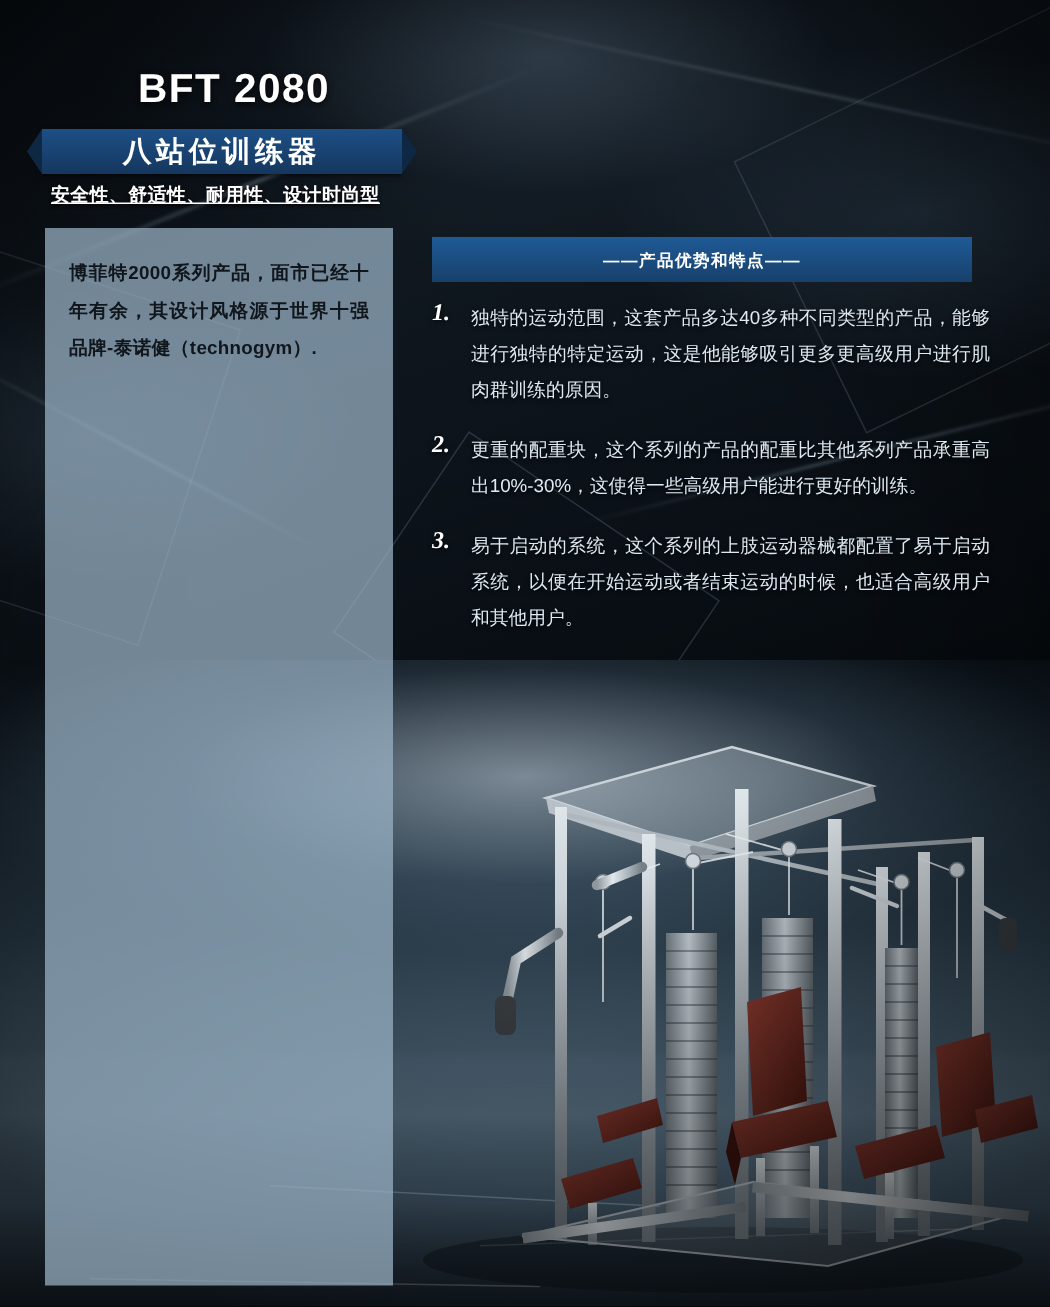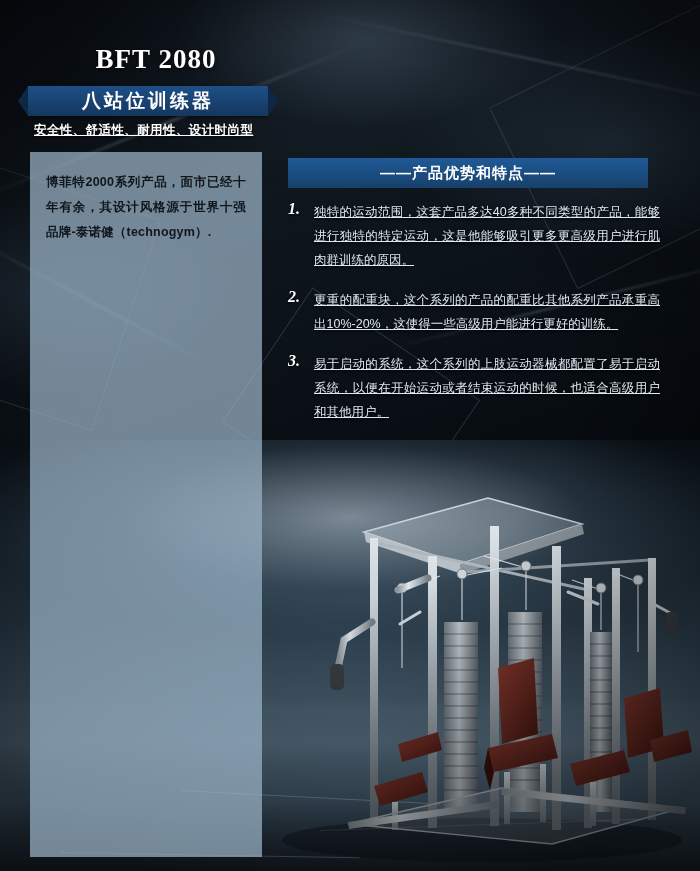--- a/index.html
+++ b/index.html
@@ -77,21 +77,21 @@
   }
 
   
   .model-title {
     position: absolute;
     left: 36px;
     top: 44px;
     width: 240px;
     text-align: center;
     color: #ffffff;
-    font-family: Liberation Serif, serif;
+    font-family: Liberation Sans, sans-serif;
     font-weight: bold;
     font-size: 27px;
     letter-spacing: 1px;
     text-shadow: 0 1px 4px rgba(0,0,0,0.8);
   }
   .ribbon {
     position: absolute;
     left: 28px;
     top: 86px;
     width: 240px;
@@ -159,21 +159,21 @@
 
   
   .feat-header {
     position: absolute;
     left: 288px;
     top: 158px;
     width: 360px;
     height: 30px;
     background: linear-gradient(180deg, #1f5a96 0%, #17406b 100%);
     color: #ffffff;
-    font-size: 15px;
+    font-size: 11px;
     font-weight: bold;
     letter-spacing: 1px;
     display: flex;
     align-items: center;
     justify-content: center;
   }
   .feat-list {
     position: absolute;
     left: 288px;
     top: 200px;
@@ -194,21 +194,20 @@
     font-weight: bold;
     font-size: 16px;
     text-shadow: 0 1px 3px rgba(0,0,0,0.8);
   }
   .feat-text {
     color: #dfe9f2;
     font-size: 12.5px;
     line-height: 24px;
     text-align: justify;
     text-shadow: 0 1px 3px rgba(0,0,0,0.85);
-    text-decoration: underline;
   }
 </style>
 </head>
 <body>
 
 <div class="page">
 
   <div class="bg-top"></div>
   <div class="bg-streak" style="left:-40px; top:120px; width:420px; height:3px; transform:rotate(-22deg);"></div>
   <div class="bg-streak" style="left:300px; top:60px; width:480px; height:2px; transform:rotate(12deg);"></div>
@@ -386,21 +385,21 @@
   </div>
 
   <div class="feat-header">——产品优势和特点——</div>
   <div class="feat-list">
     <div class="feat-item">
       <span class="feat-num">1.</span>
       <div class="feat-text">独特的运动范围，这套产品多达40多种不同类型的产品，能够进行独特的特定运动，这是他能够吸引更多更高级用户进行肌肉群训练的原因。</div>
     </div>
     <div class="feat-item">
       <span class="feat-num">2.</span>
-      <div class="feat-text">更重的配重块，这个系列的产品的配重比其他系列产品承重高出10%-20%，这使得一些高级用户能进行更好的训练。</div>
+      <div class="feat-text">更重的配重块，这个系列的产品的配重比其他系列产品承重高出10%-30%，这使得一些高级用户能进行更好的训练。</div>
     </div>
     <div class="feat-item">
       <span class="feat-num">3.</span>
       <div class="feat-text">易于启动的系统，这个系列的上肢运动器械都配置了易于启动系统，以便在开始运动或者结束运动的时候，也适合高级用户和其他用户。</div>
     </div>
   </div>
 
 </div>
 
 </body></html>

